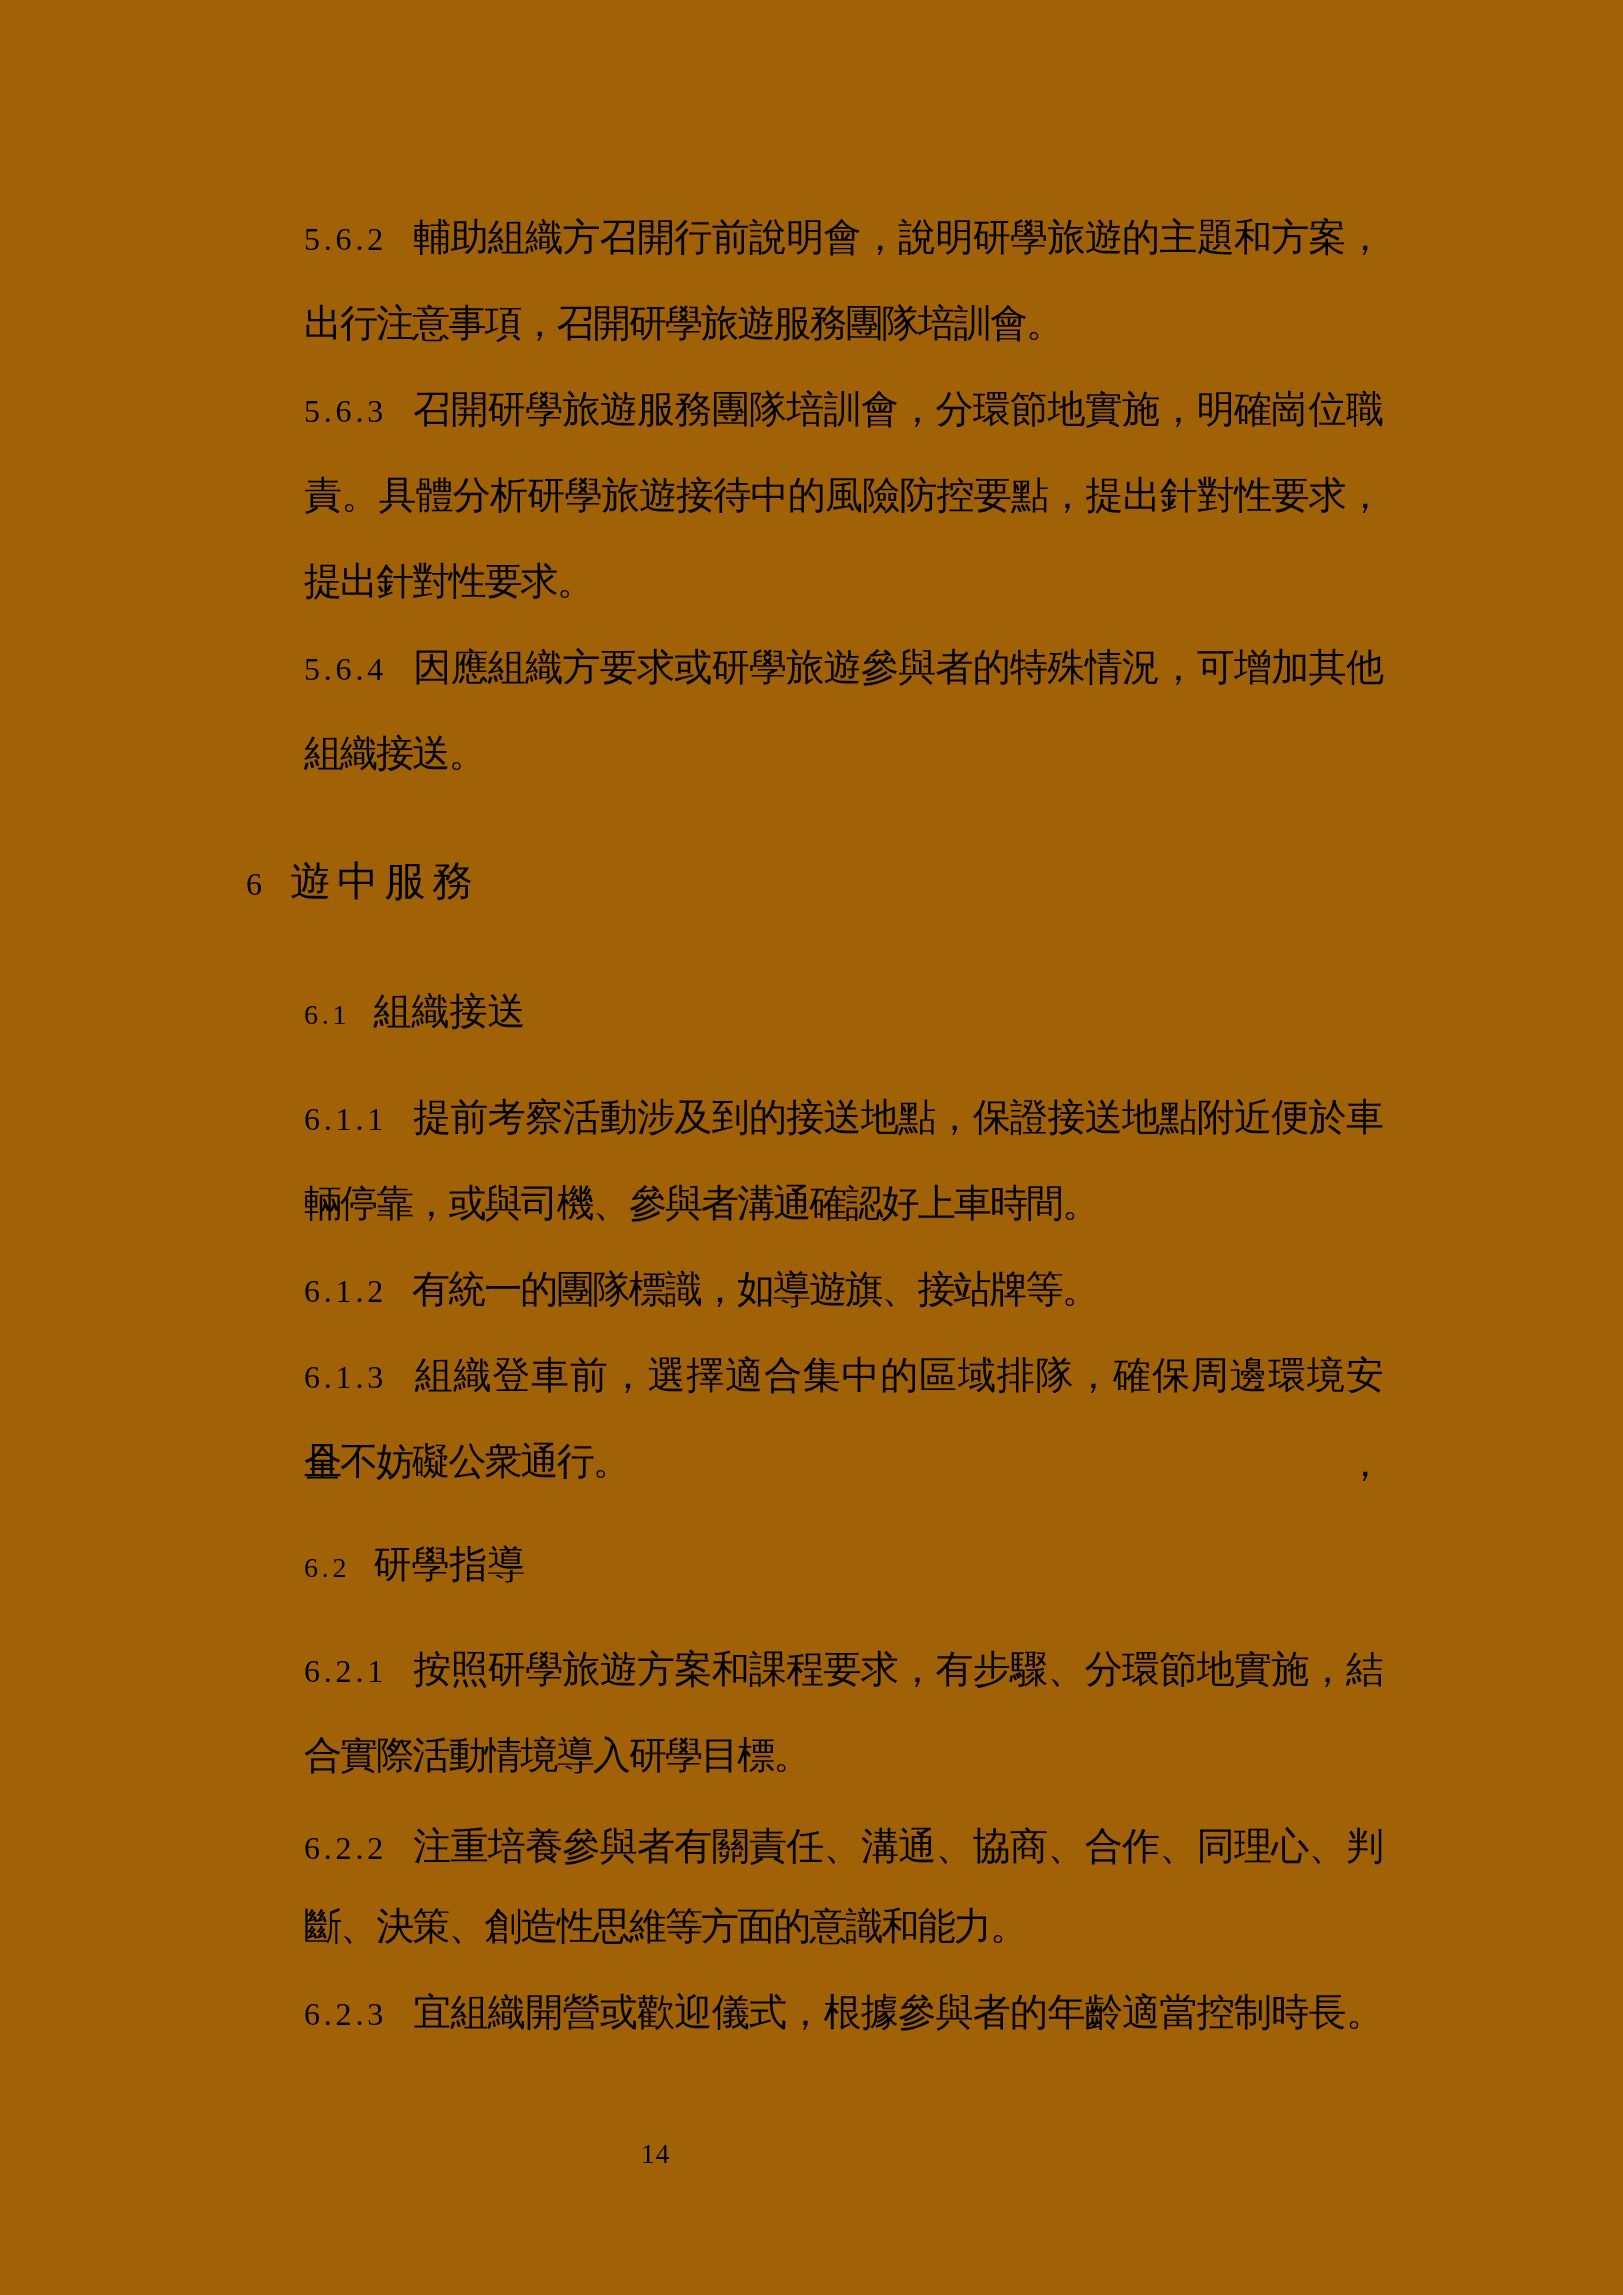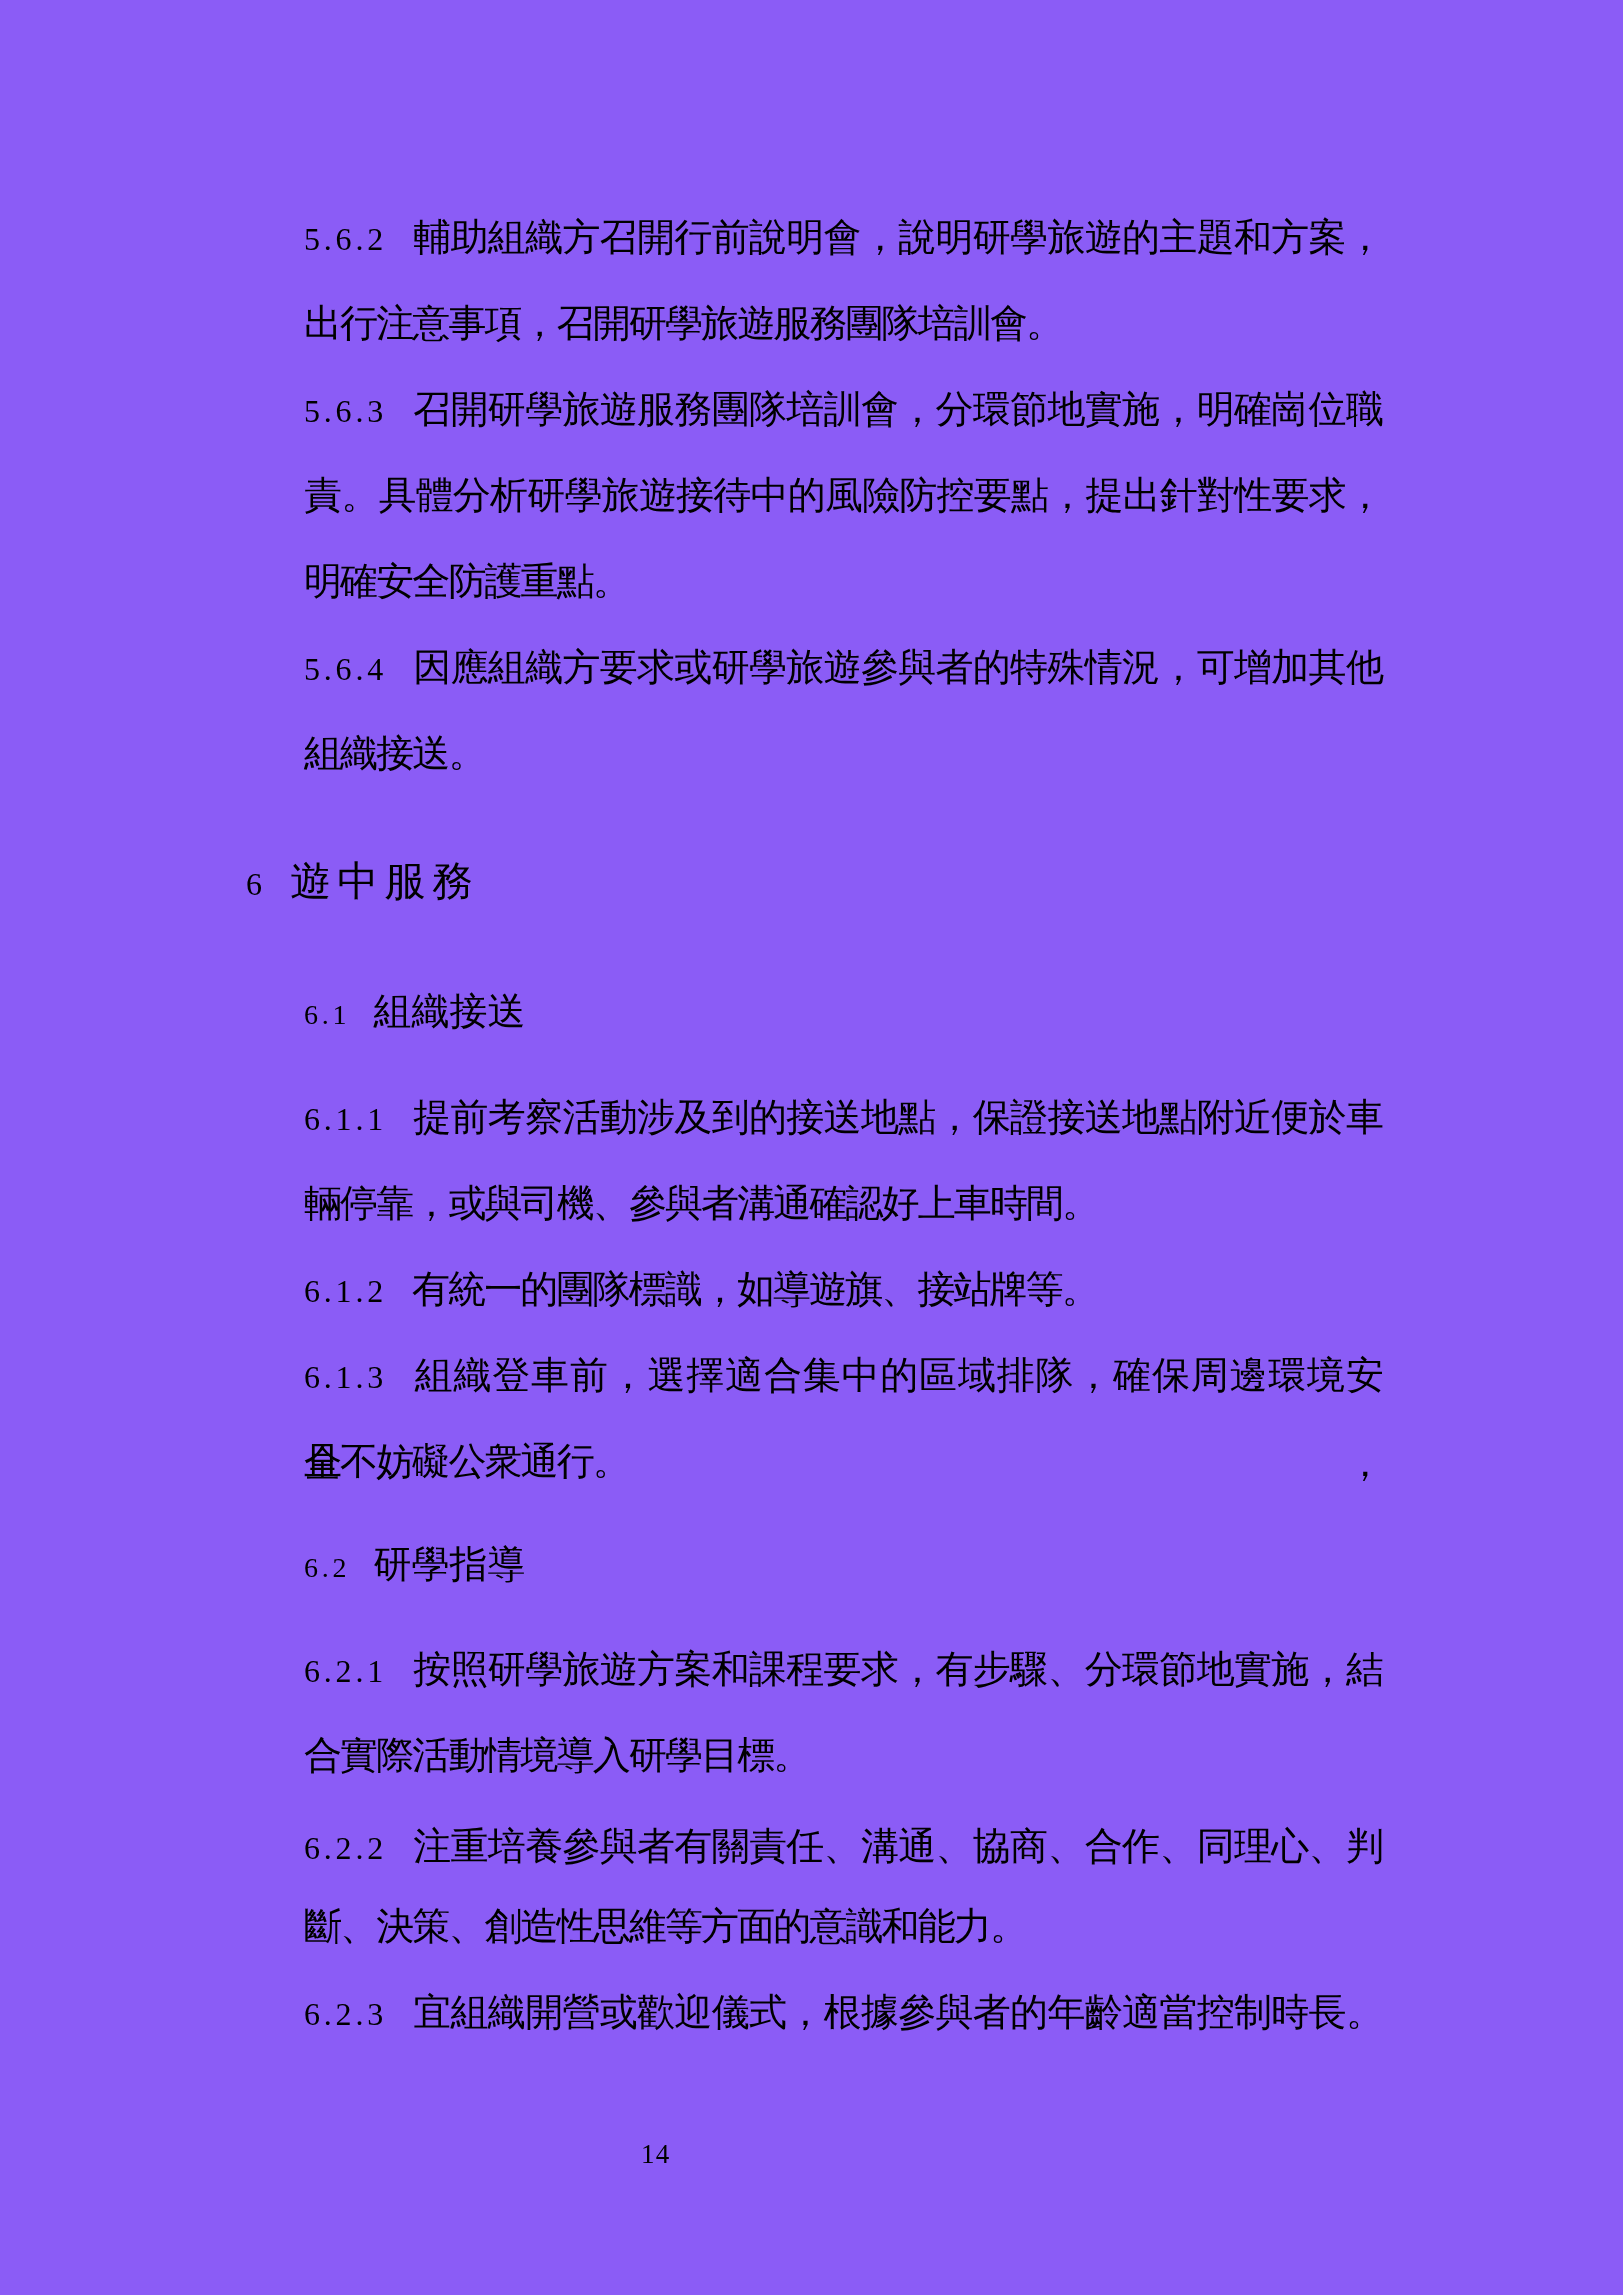--- a/index.html
+++ b/index.html
@@ -1,17 +1,17 @@
 <!DOCTYPE html>
 <html style="font-size:10px"><head>
 <meta charset="utf-8">
 <style>
   html,body{margin:0;padding:0;background:#888;}
   .page{
-    position:relative;width:1623px;height:2295px;background:#8b5cf6;overflow:hidden;
+    position:relative;width:1623px;height:2295px;background:#a16207;overflow:hidden;
     font-family:"Liberation Serif","DejaVu Serif",serif;color:#000000;
     margin:0 auto;
   }
   .content{padding:194px 0 0 304px;width:1078px;}
   .line{
     height:86px;line-height:86px;font-size:38px;letter-spacing:-1.9px;
     white-space:nowrap;
   }
   .fill{
     white-space:normal;
@@ -45,21 +45,21 @@
   <div class="content">
 
     <div class="line fill"><span class="num">5.6.2</span><span>輔助組織方召開行前說明會，說明研學旅遊的主題和方案，</span></div>
 
     <div class="line"><span>出行注意事項，召開研學旅遊服務團隊培訓會。</span></div>
 
     <div class="line fill"><span class="num">5.6.3</span><span>召開研學旅遊服務團隊培訓會，分環節地實施，明確崗位職</span></div>
 
     <div class="line fill"><span>責。具體分析研學旅遊接待中的風險防控要點，提出針對性要求，</span></div>
 
-    <div class="line"><span>明確安全防護重點。</span></div>
+    <div class="line"><span>提出針對性要求。</span></div>
 
     <div class="line fill"><span class="num">5.6.4</span><span>因應組織方要求或研學旅遊參與者的特殊情況，可增加其他</span></div>
 
     <div class="line"><span>組織接送。</span></div>
 
     <div class="heading"><span class="numh">6</span><span>遊中服務</span></div>
 
     <div class="subhead m69"><span class="nums">6.1</span><span>組織接送</span></div>
 
     <div class="line fill m31"><span class="num">6.1.1</span><span>提前考察活動涉及到的接送地點，保證接送地點附近便於車</span></div>

